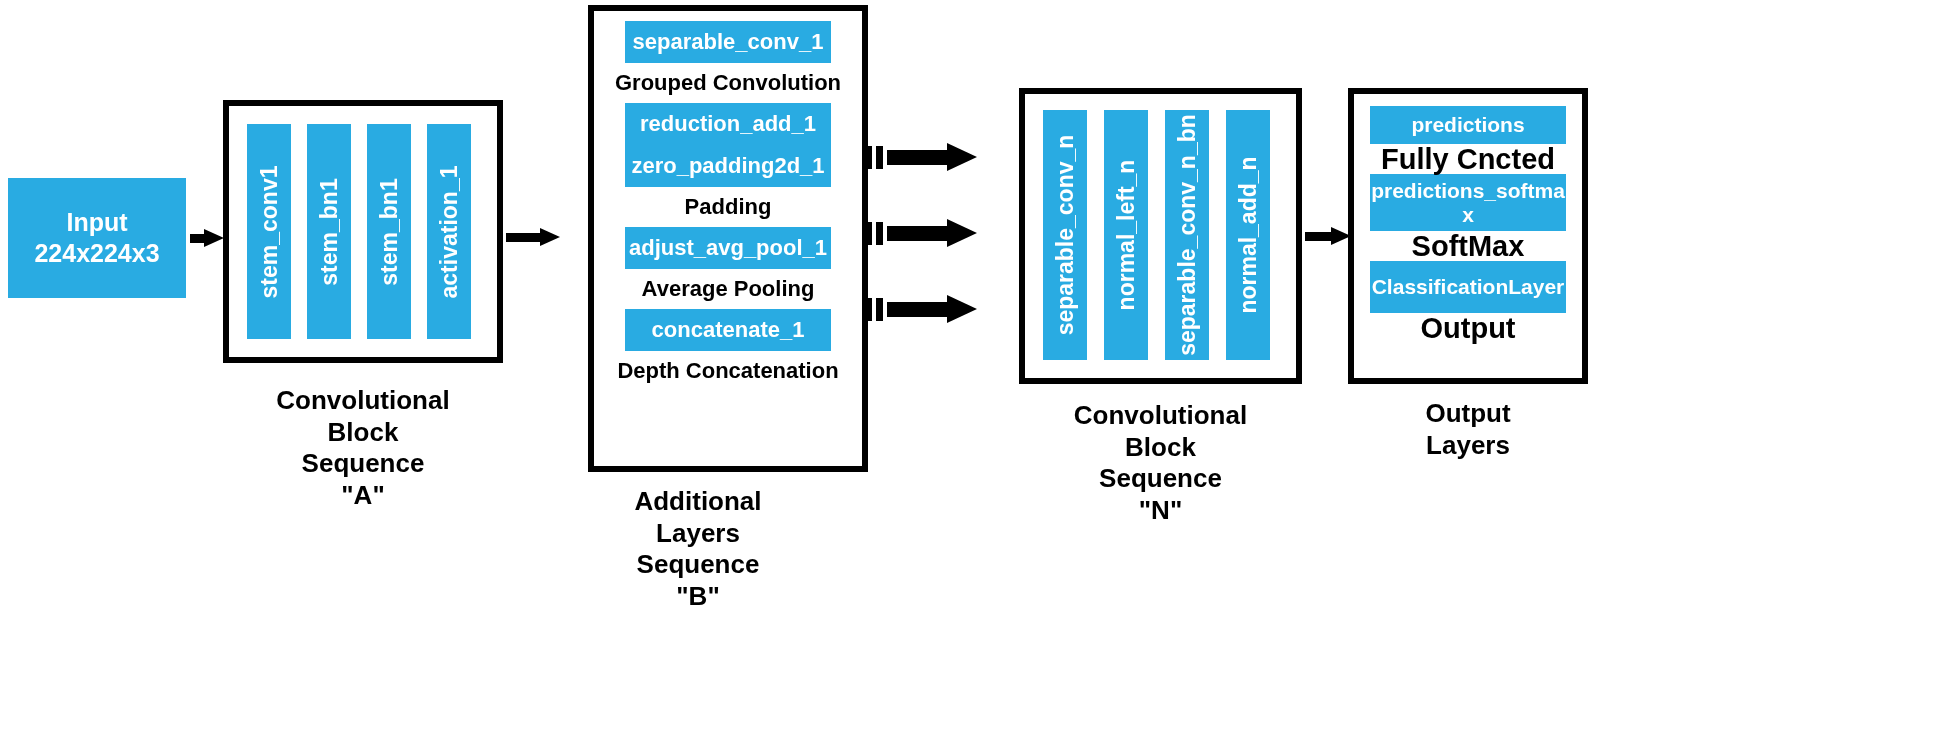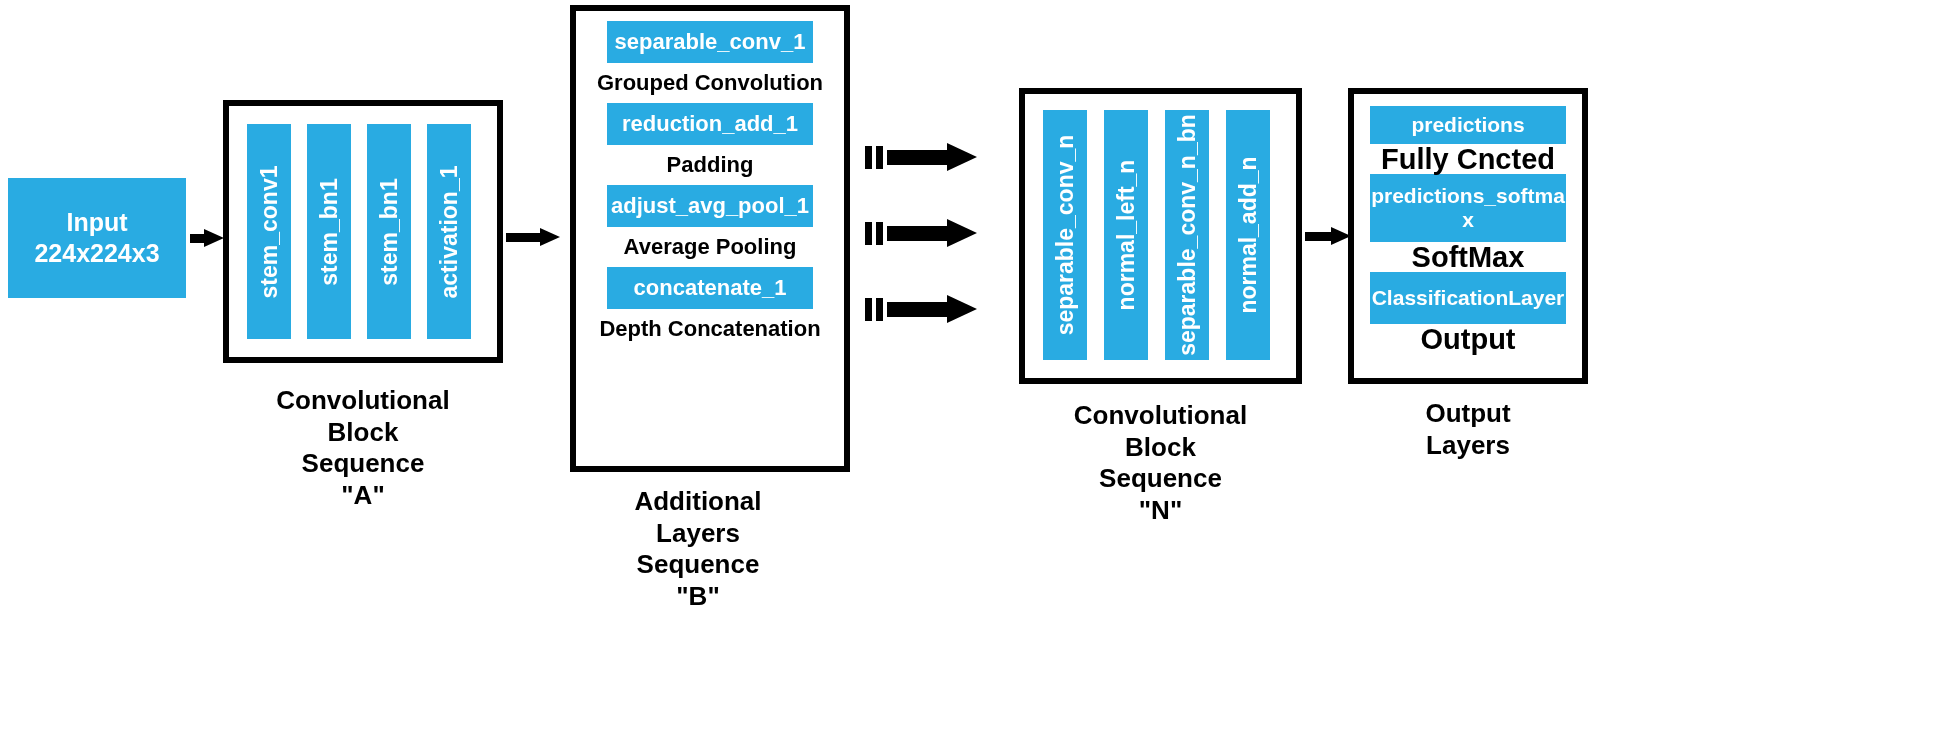--- a/index.html
+++ b/index.html
@@ -69,21 +69,21 @@
     top: 50%;
     transform: translate(-50%, -50%) rotate(-90deg);
     transform-origin: center center;
     white-space: nowrap;
     color: #ffffff;
     font-weight: bold;
     font-size: 23px;
   }
 
   
-  #block-b { left: 570px; top: 5px; width: 280px; height: 467px; }
+  #block-b { left: 588px; top: 5px; width: 280px; height: 467px; }
   .b-chip {
     height: 42px;
     font-size: 22px;
     margin: 0 auto;
   }
   .b-sub {
     text-align: center;
     font-weight: bold;
     font-size: 22px;
     color: #000;
@@ -193,20 +193,23 @@
     <div style="padding-top:10px;">
       <div class="b-chip blue" style="width:206px;">
         <span>separable_conv_1</span>
       </div>
       <div class="b-sub">Grouped Convolution</div>
 
       <div class="b-chip blue" style="width:206px;">
         <span>reduction_add_1</span>
       </div>
 
+      <div class="b-chip blue" style="width:206px;">
+        <span>zero_padding2d_1</span>
+      </div>
       <div class="b-sub">Padding</div>
 
       <div class="b-chip blue" style="width:206px;justify-content:center;">
         <span>adjust_avg_pool_1</span>
       </div>
       <div class="b-sub">Average Pooling</div>
 
       <div class="b-chip blue" style="width:206px;">
         <span>concatenate_1</span>
       </div>
@@ -261,21 +264,21 @@
     <div class="head" style="left:26px;"></div>
   </div>
 
   <div id="block-out" class="outline">
     <div style="padding-top:12px;">
       <div class="out-chip blue" style="height:38px;text-align:right;">
         <span>predictions</span>
       </div>
       <div class="out-sub">Fully Cncted</div>
 
-      <div class="out-chip blue" style="height:68px;">
+      <div class="out-chip blue" style="height:57px;">
         <span style="display:block; word-break:break-all;">predictions_softmax</span>
       </div>
       <div class="out-sub">SoftMax</div>
 
       <div class="out-chip blue" style="height:52px;">
         <span style="display:block; word-break:break-all;">ClassificationLayer</span>
       </div>
       <div class="out-sub">Output</div>
     </div>
   </div>

